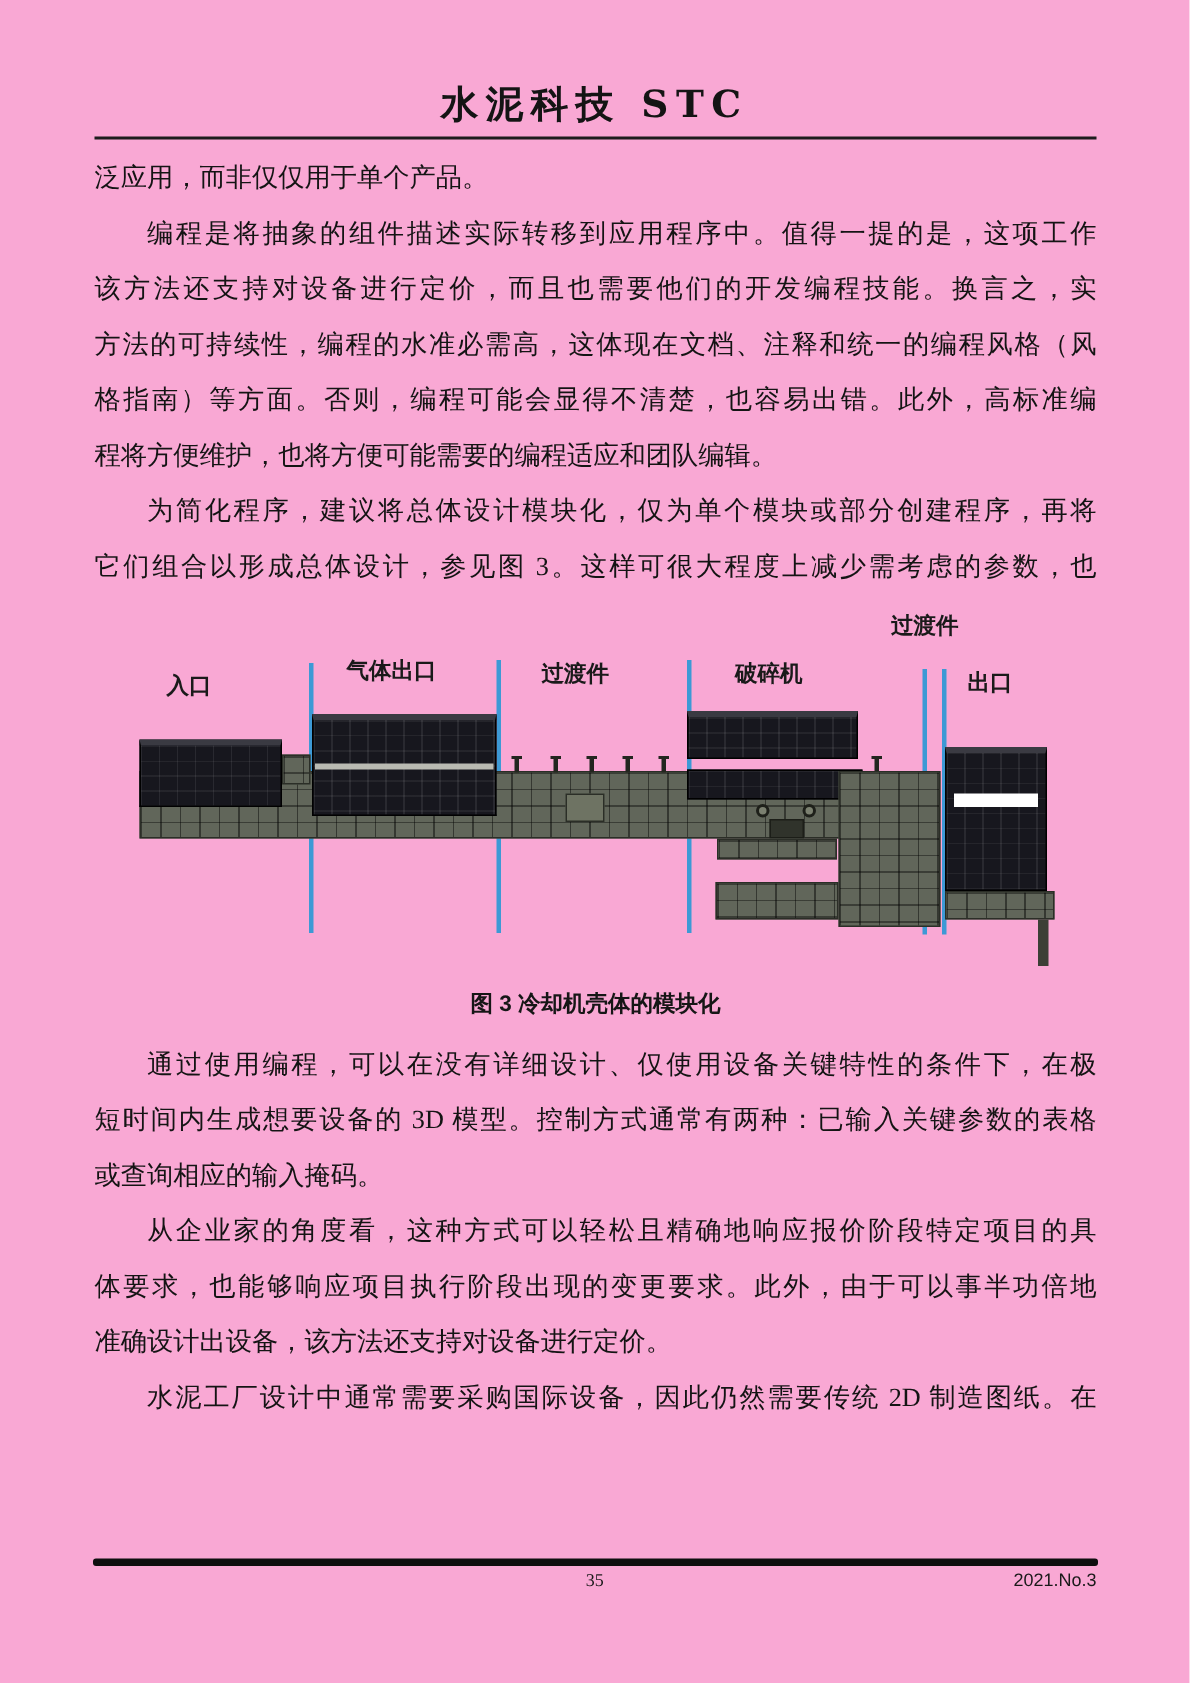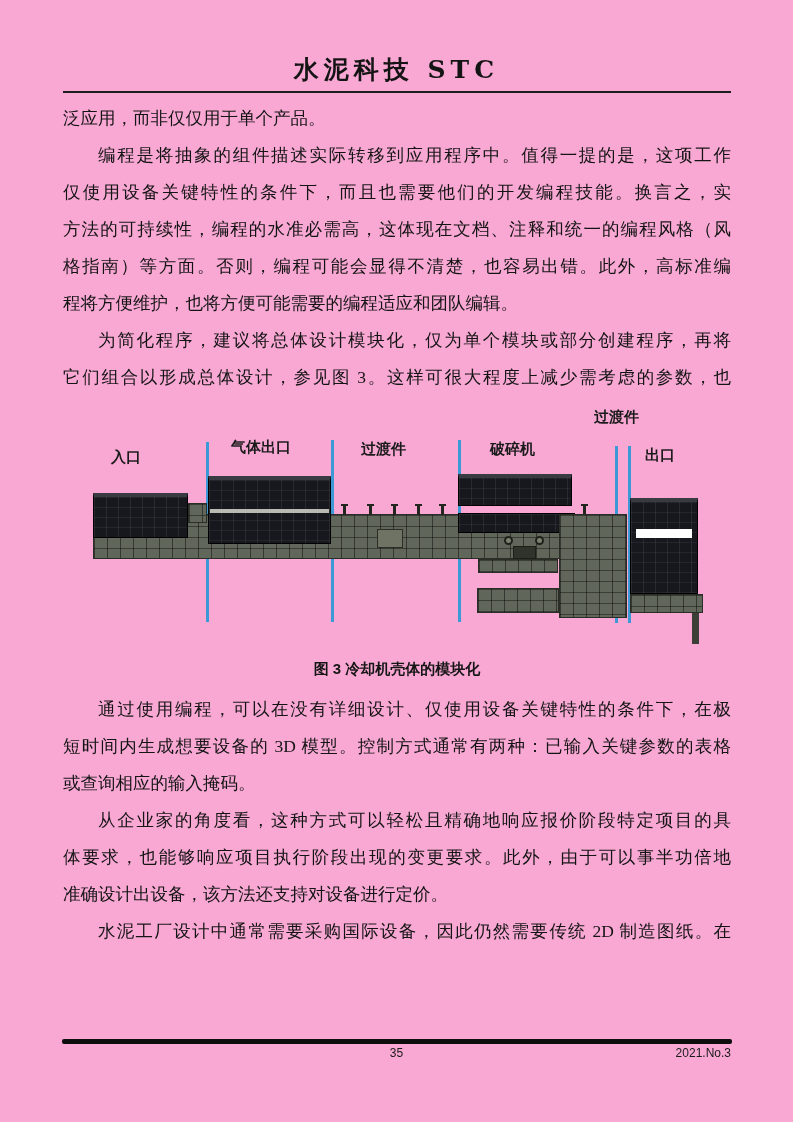--- a/index.html
+++ b/index.html
@@ -51,39 +51,39 @@
   }
   .fig-caption {
     position:absolute; top:264px; left:0; right:0; text-align:center;
     font-family:"Liberation Sans","DejaVu Sans",sans-serif; font-weight:bold;
     font-size:15px; color:#161616;
   }
   
   .footer-rule { position:absolute; top:1039px; left:62px; width:670px; height:5px; background:#0e0e0e; border-radius:2px; }
   .page-number {
     position:absolute; top:1046px; left:0; right:0; text-align:center;
-    font-family:Liberation Sans, sans-serif; font-size:12px; color:#1a1a1a;
+    font-family:Liberation Serif, serif; font-size:12px; color:#1a1a1a;
   }
   .issue {
     position:absolute; top:1046px; right:62px; text-align:right;
     font-family:"Liberation Sans","DejaVu Sans",sans-serif; font-size:12px; color:#1a1a1a;
   }
 </style>
 </head>
 <body>
 
 <div class="page">
 
   <div class="journal-title">水泥科技 STC</div>
   <div class="header-rule"></div>
 
   <div class="text-flow">
     <div class="line last">泛应用，而非仅仅用于单个产品。</div>
     <div class="line indent">编程是将抽象的组件描述实际转移到应用程序中。值得一提的是，这项工作</div>
-    <div class="line">仅使用设备关键特性的条件下，而且也需要他们的开发编程技能。换言之，实</div>
+    <div class="line">该方法还支持对设备进行定价，而且也需要他们的开发编程技能。换言之，实</div>
     <div class="line">方法的可持续性，编程的水准必需高，这体现在文档、注释和统一的编程风格（风</div>
     <div class="line">格指南）等方面。否则，编程可能会显得不清楚，也容易出错。此外，高标准编</div>
     <div class="line last">程将方便维护，也将方便可能需要的编程适应和团队编辑。</div>
     <div class="line indent">为简化程序，建议将总体设计模块化，仅为单个模块或部分创建程序，再将</div>
     <div class="line">它们组合以形成总体设计，参见图 3。这样可很大程度上减少需考虑的参数，也</div>
 
     <div class="figure">
 
       <div class="vline" style="left:143px; top:46px; height:180px;"></div>
       <div class="vline" style="left:268px; top:44px; height:182px;"></div>

